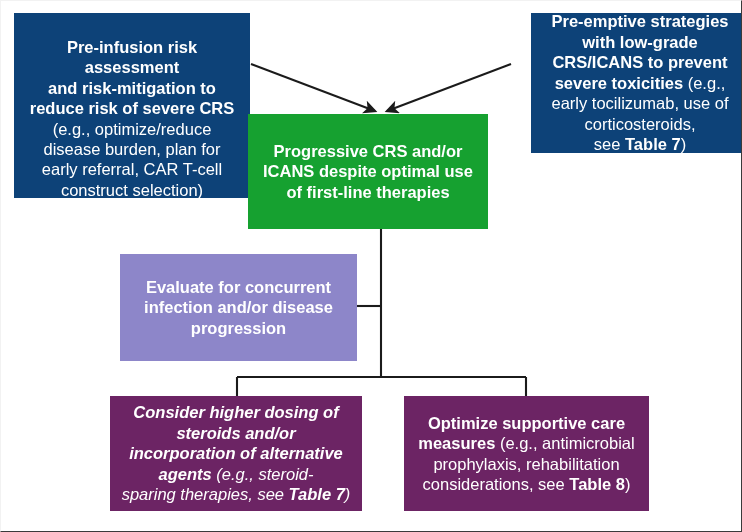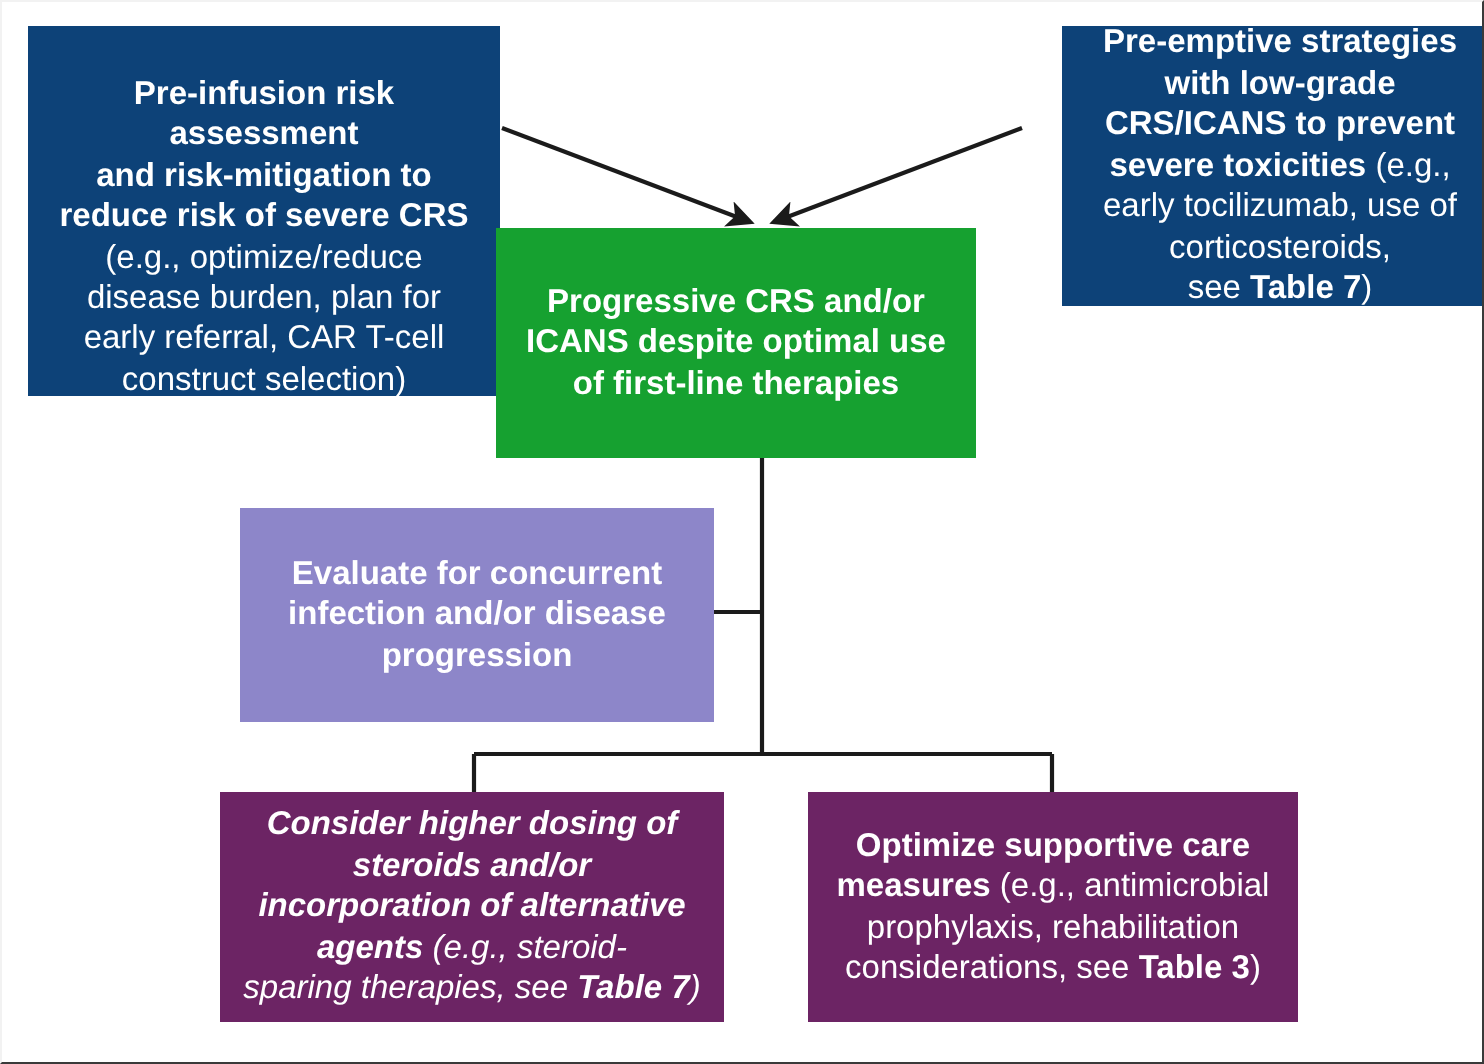--- a/index.html
+++ b/index.html
@@ -131,16 +131,16 @@
 
   <div class="node" id="node-evaluate">
     <span class="txt">Evaluate for concurrent<br>infection and/or disease<br>progression</span>
   </div>
 
   <div class="node" id="node-steroids">
     <span class="txt"><b>Consider higher dosing of<br>steroids and/or<br>incorporation of alternative<br>agents</b> (e.g., steroid-<br>sparing therapies, see <b>Table 7</b>)</span>
   </div>
 
   <div class="node" id="node-supportive">
-    <span class="txt"><b>Optimize supportive care<br>measures</b> (e.g., antimicrobial<br>prophylaxis, rehabilitation<br>considerations, see <b>Table 3</b>)</span>
+    <span class="txt"><b>Optimize supportive care<br>measures</b> (e.g., antimicrobial<br>prophylaxis, rehabilitation<br>considerations, see <b>Table 8</b>)</span>
   </div>
 
 </div>
 
 </body></html>

